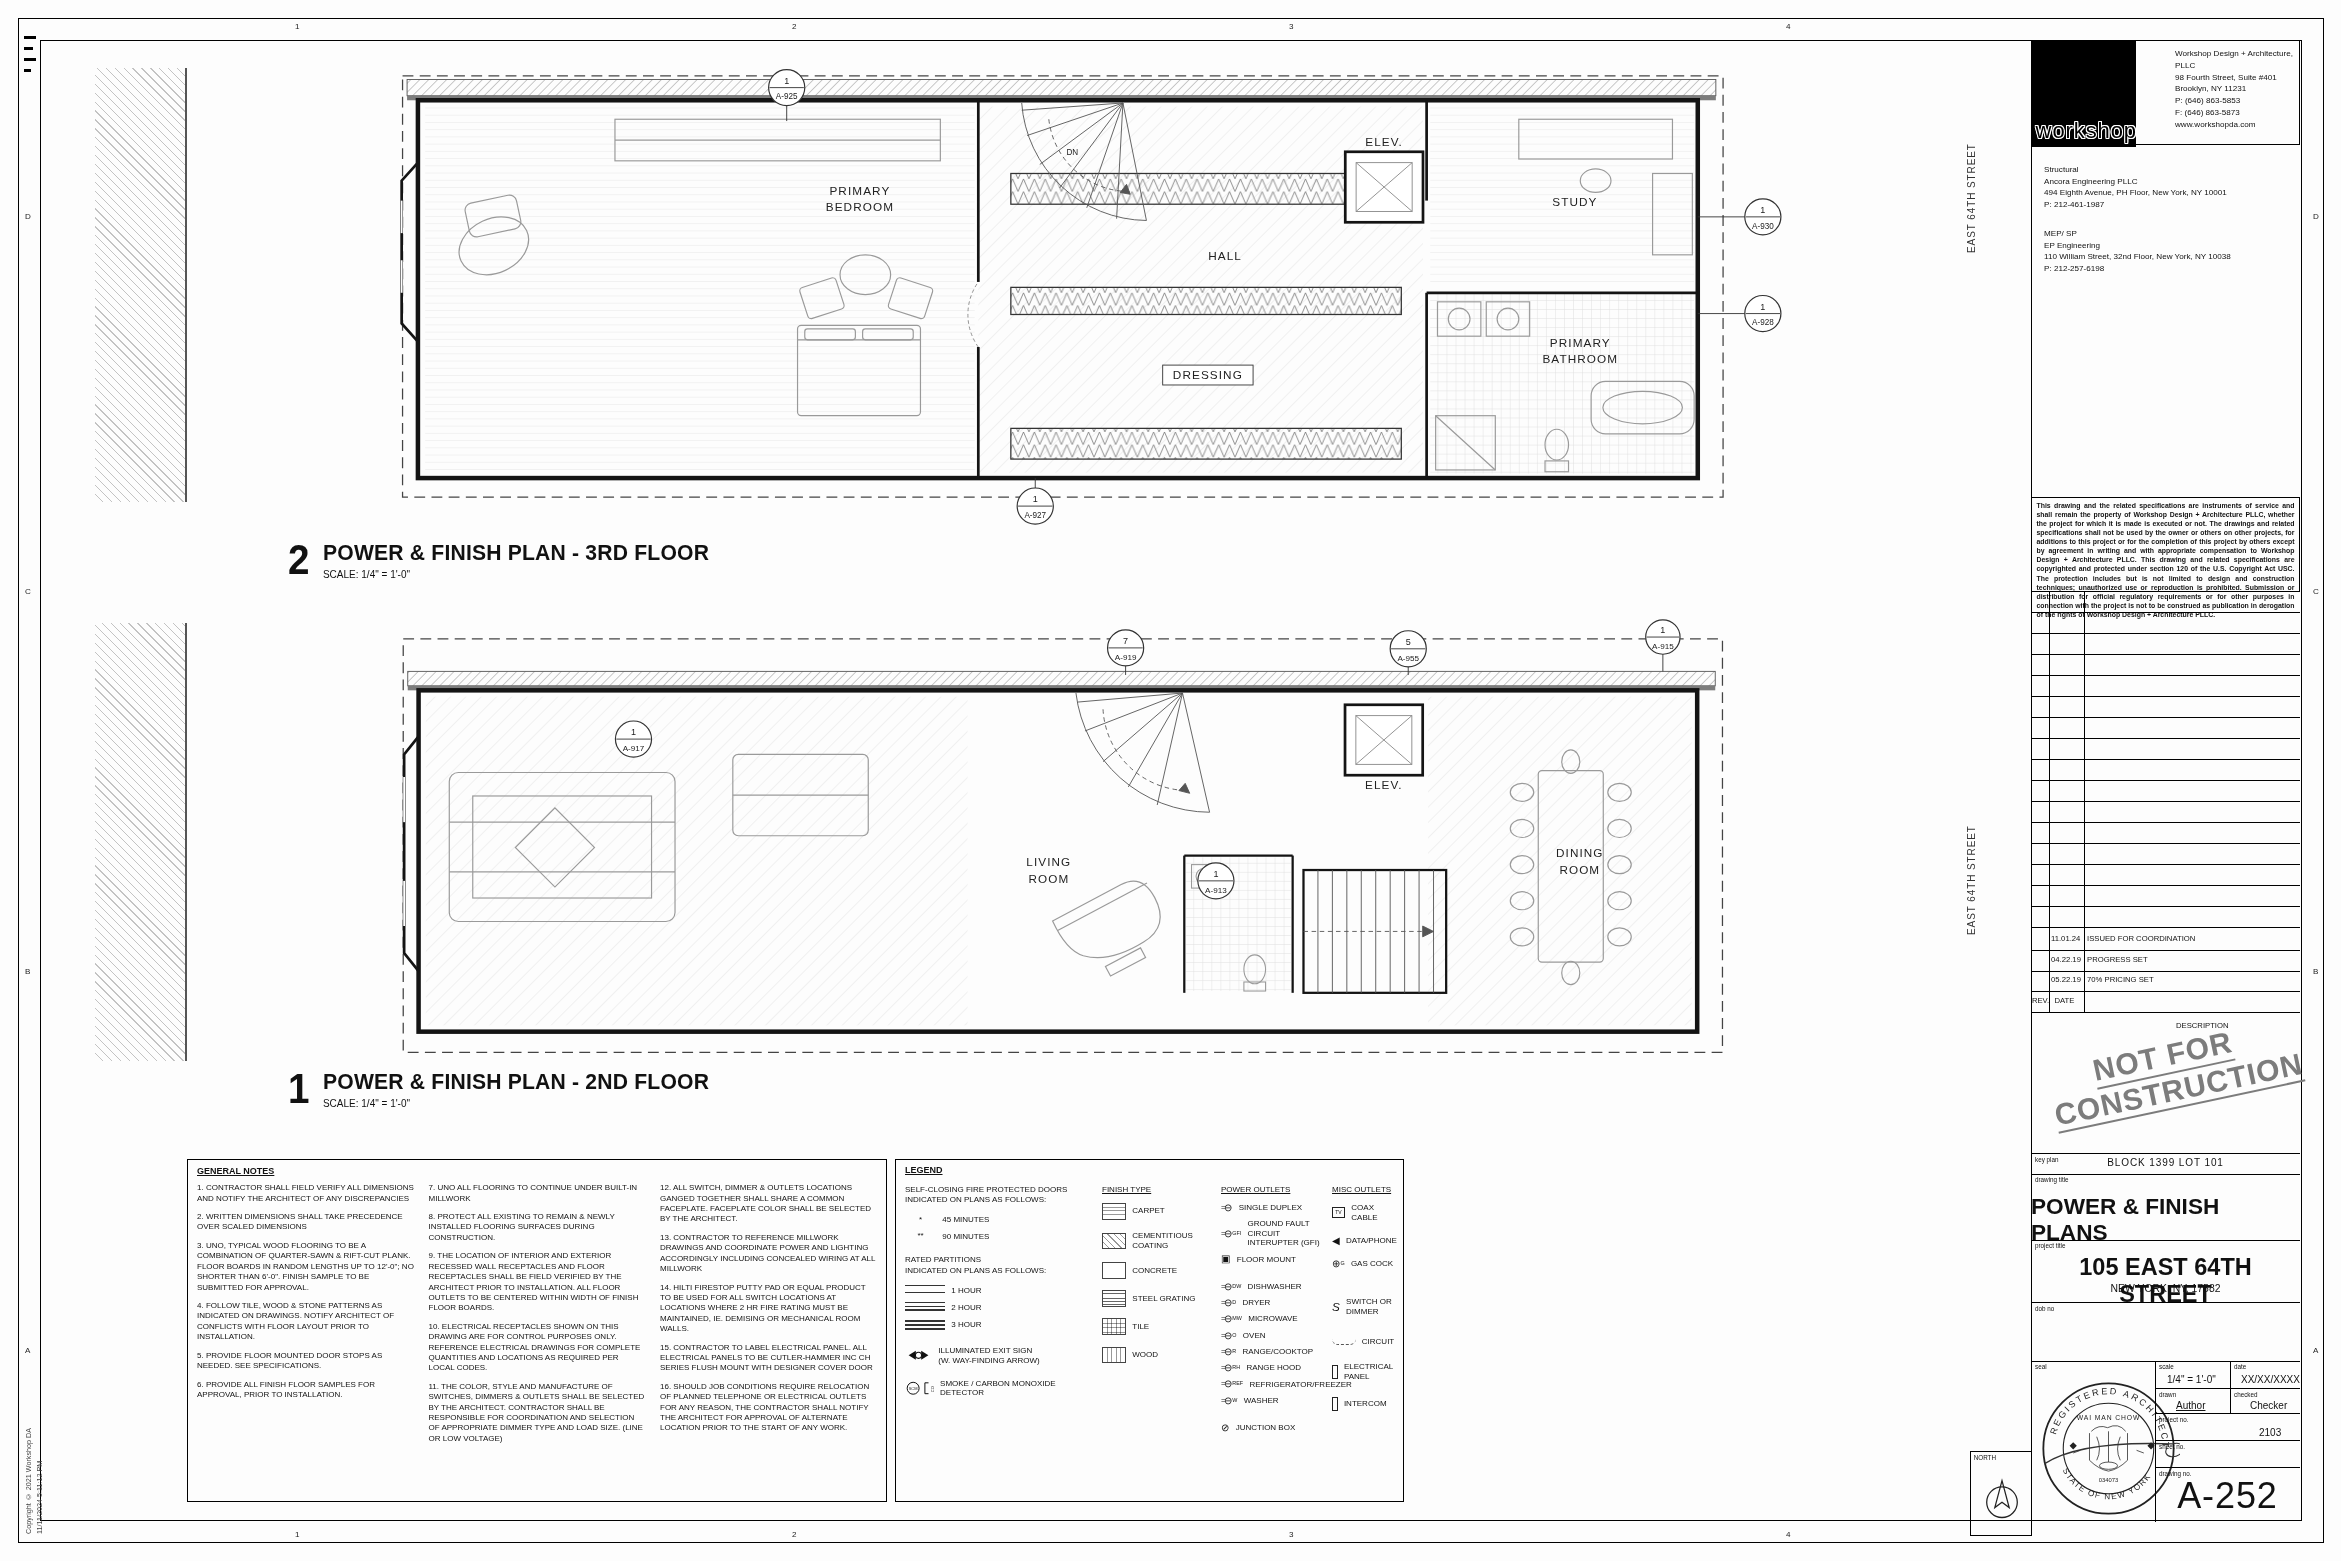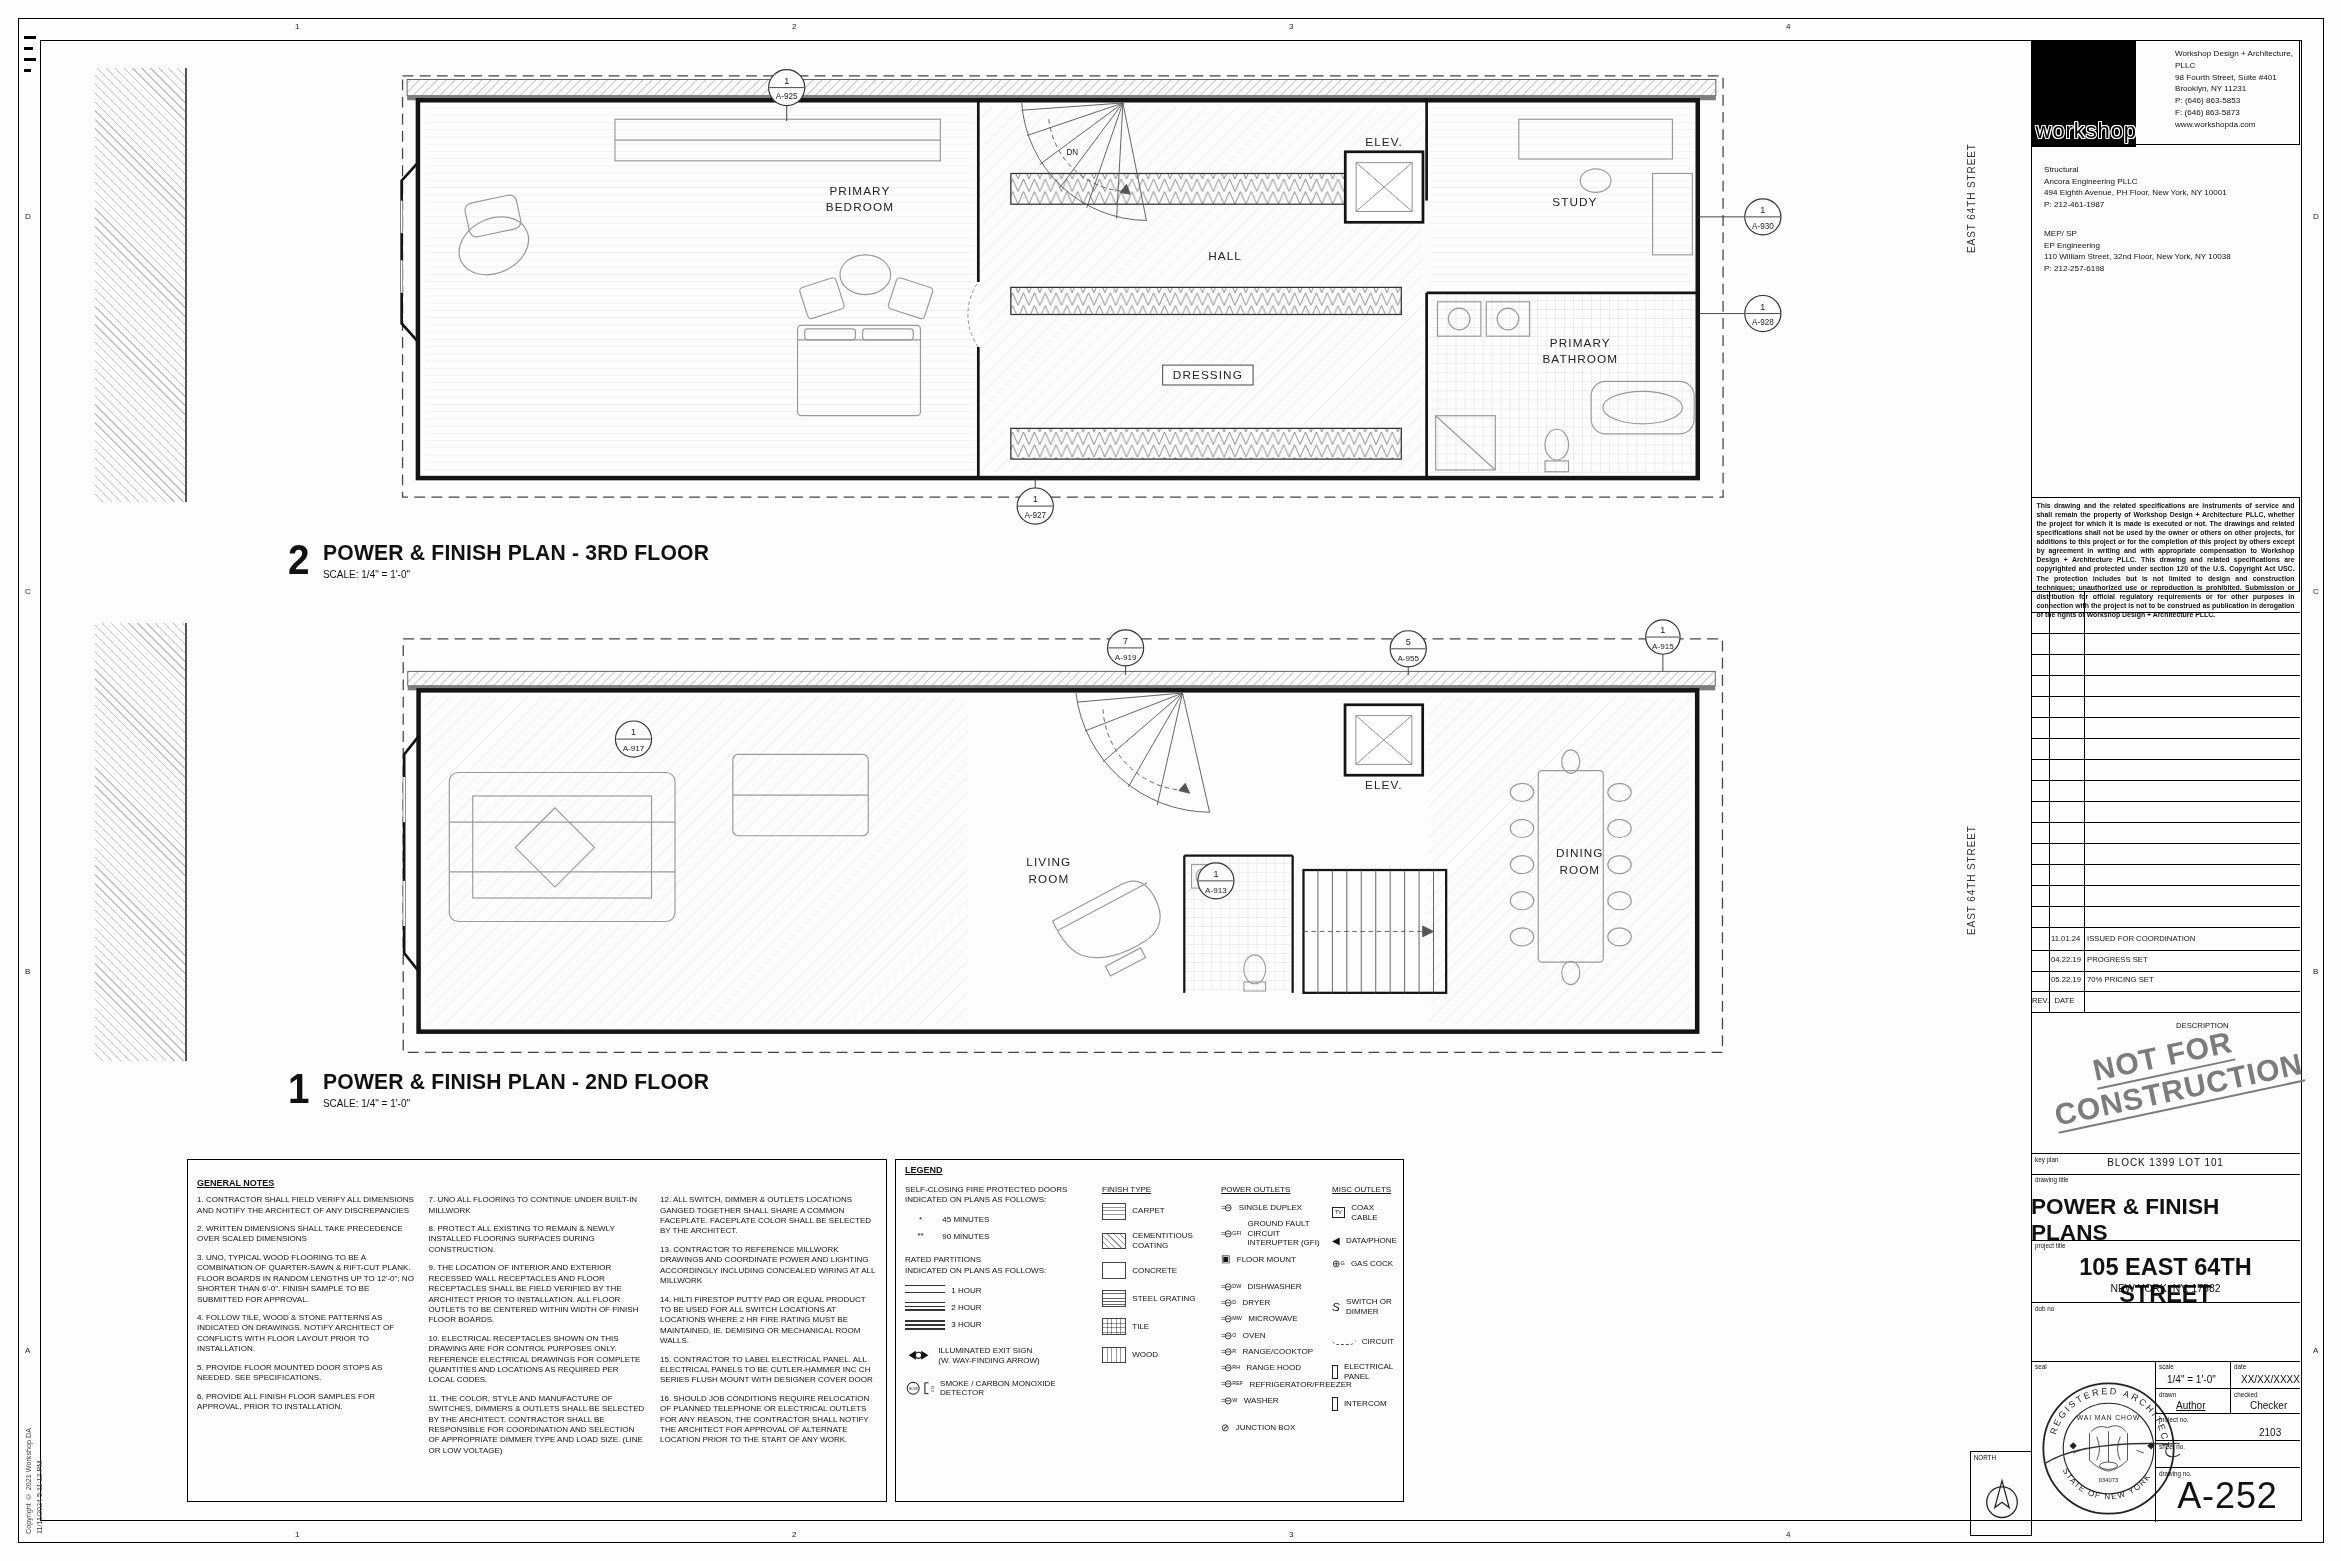--- a/index.html
+++ b/index.html
@@ -36,21 +36,21 @@
   .prj-loc{position:absolute;left:2031px;top:1283px;width:269px;text-align:center;font-size:10.4px;}
   .tb-val{position:absolute;font-size:10px;}
   .dwgno{position:absolute;left:2155px;top:1475px;width:145px;text-align:center;font-size:36px;font-weight:normal;letter-spacing:0.9px;}
   
   .plan-title{position:absolute;display:flex;align-items:flex-start;}
   .pt-num{font-size:42px;font-weight:bold;line-height:0.95;transform:scaleX(0.92);}
   .pt-text{margin-left:12.6px;}
   .pt-name{font-size:22px;font-weight:bold;letter-spacing:0.2px;transform:scaleX(0.96);transform-origin:left;}
   .pt-scale{font-size:10px;margin-top:2.7px;}
   
-  .notes-box{position:absolute;left:187px;top:1159px;width:700px;height:343px;border:1.4px solid #000;box-sizing:border-box;padding:18px 9px;}
+  .notes-box{position:absolute;left:187px;top:1159px;width:700px;height:343px;border:1.4px solid #000;box-sizing:border-box;padding:6px 9px;}
   .box-title{font-size:9px;font-weight:bold;text-decoration:underline;}
   .notes-cols{display:flex;gap:14.5px;margin-top:7.2px;}
   .notes-col{width:220px;}
   .note{font-size:8px;line-height:1.3;margin:0 0 8.1px 0;}
   .legend-box{position:absolute;left:895px;top:1159px;width:509px;height:343px;border:1.4px solid #000;box-sizing:border-box;}
   .lg{font-size:8px;line-height:1.3;}
   .lg-col{position:absolute;top:25px;}
   .lg-head{font-size:8px;text-decoration:underline;margin-bottom:9px;}
   .lg-row{display:flex;align-items:center;gap:6.3px;margin-bottom:6.3px;}
   .lg-row .lab{font-size:8px;line-height:1.2;}

